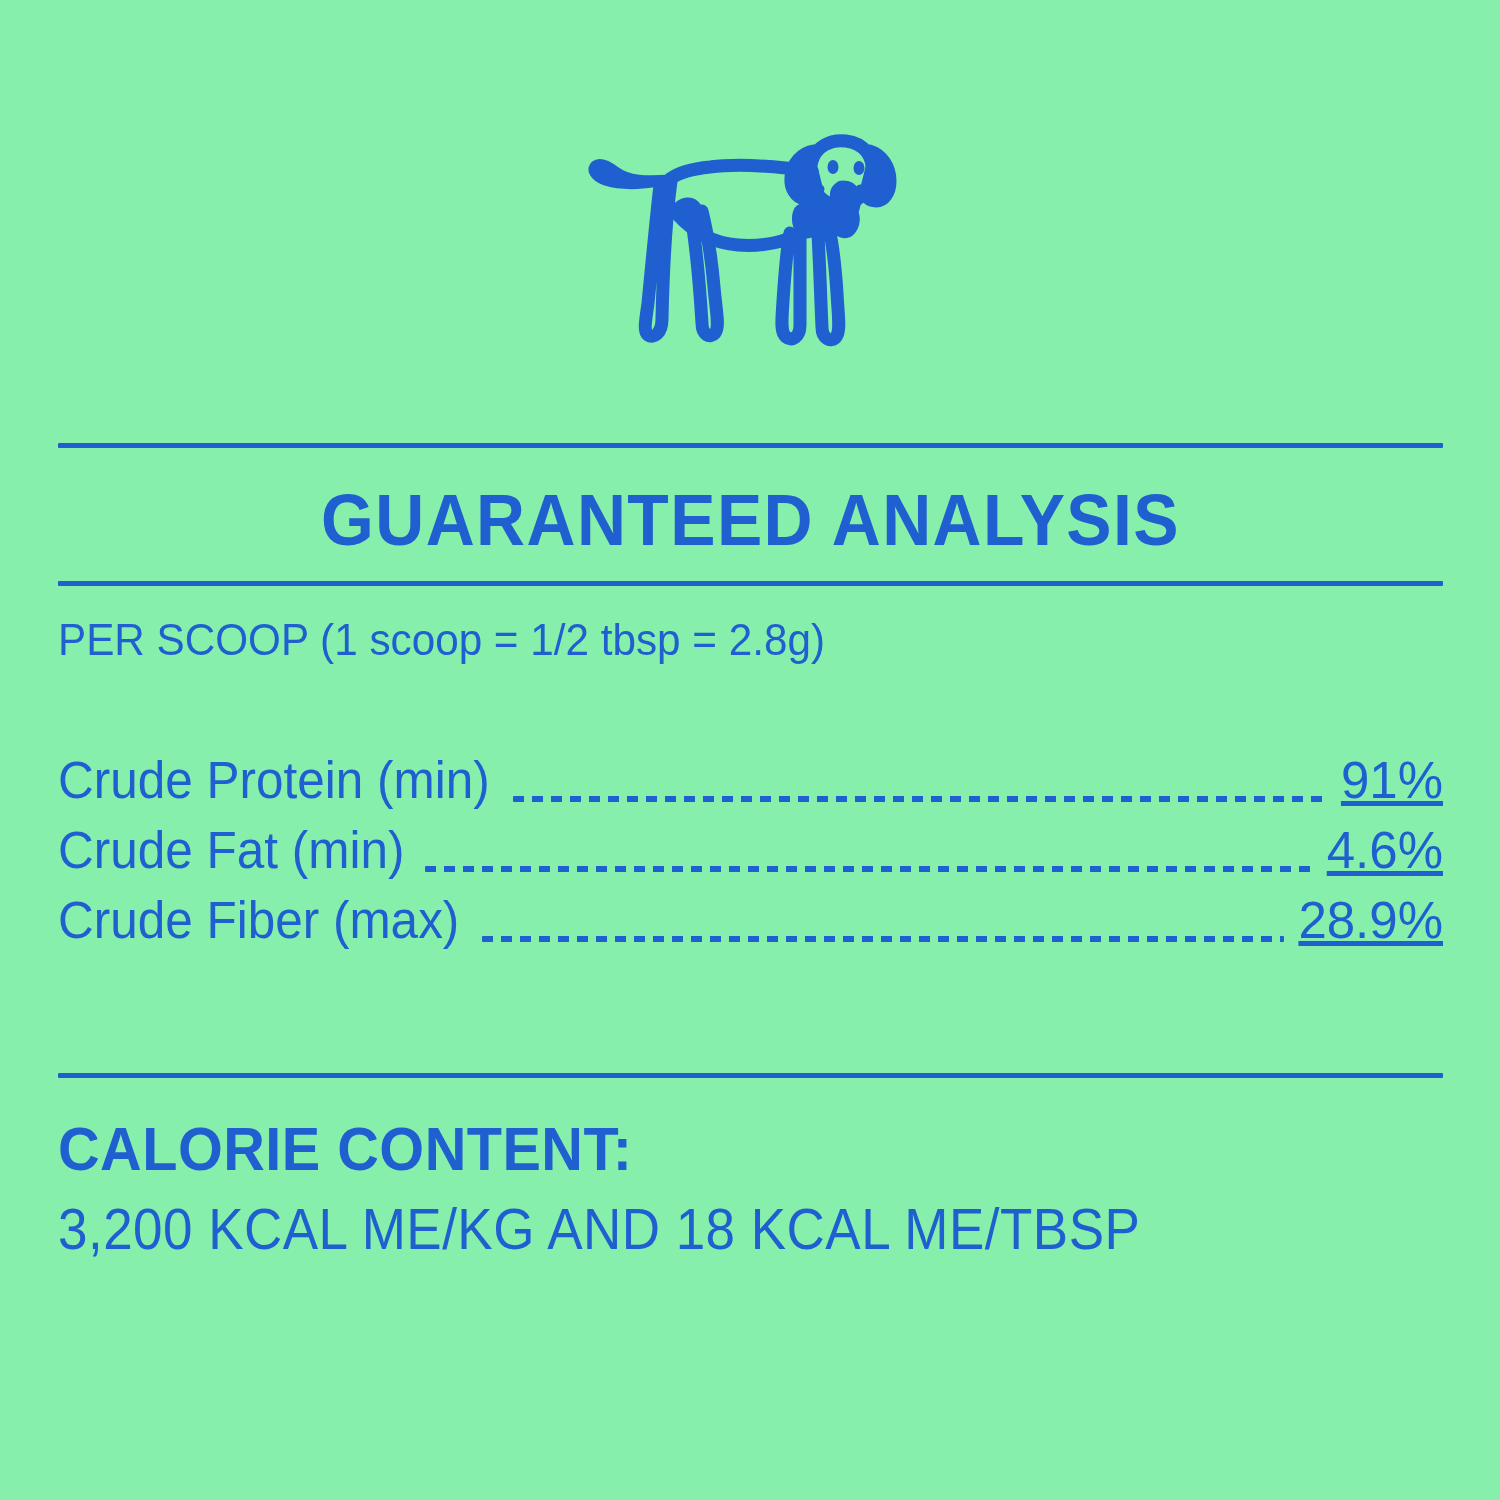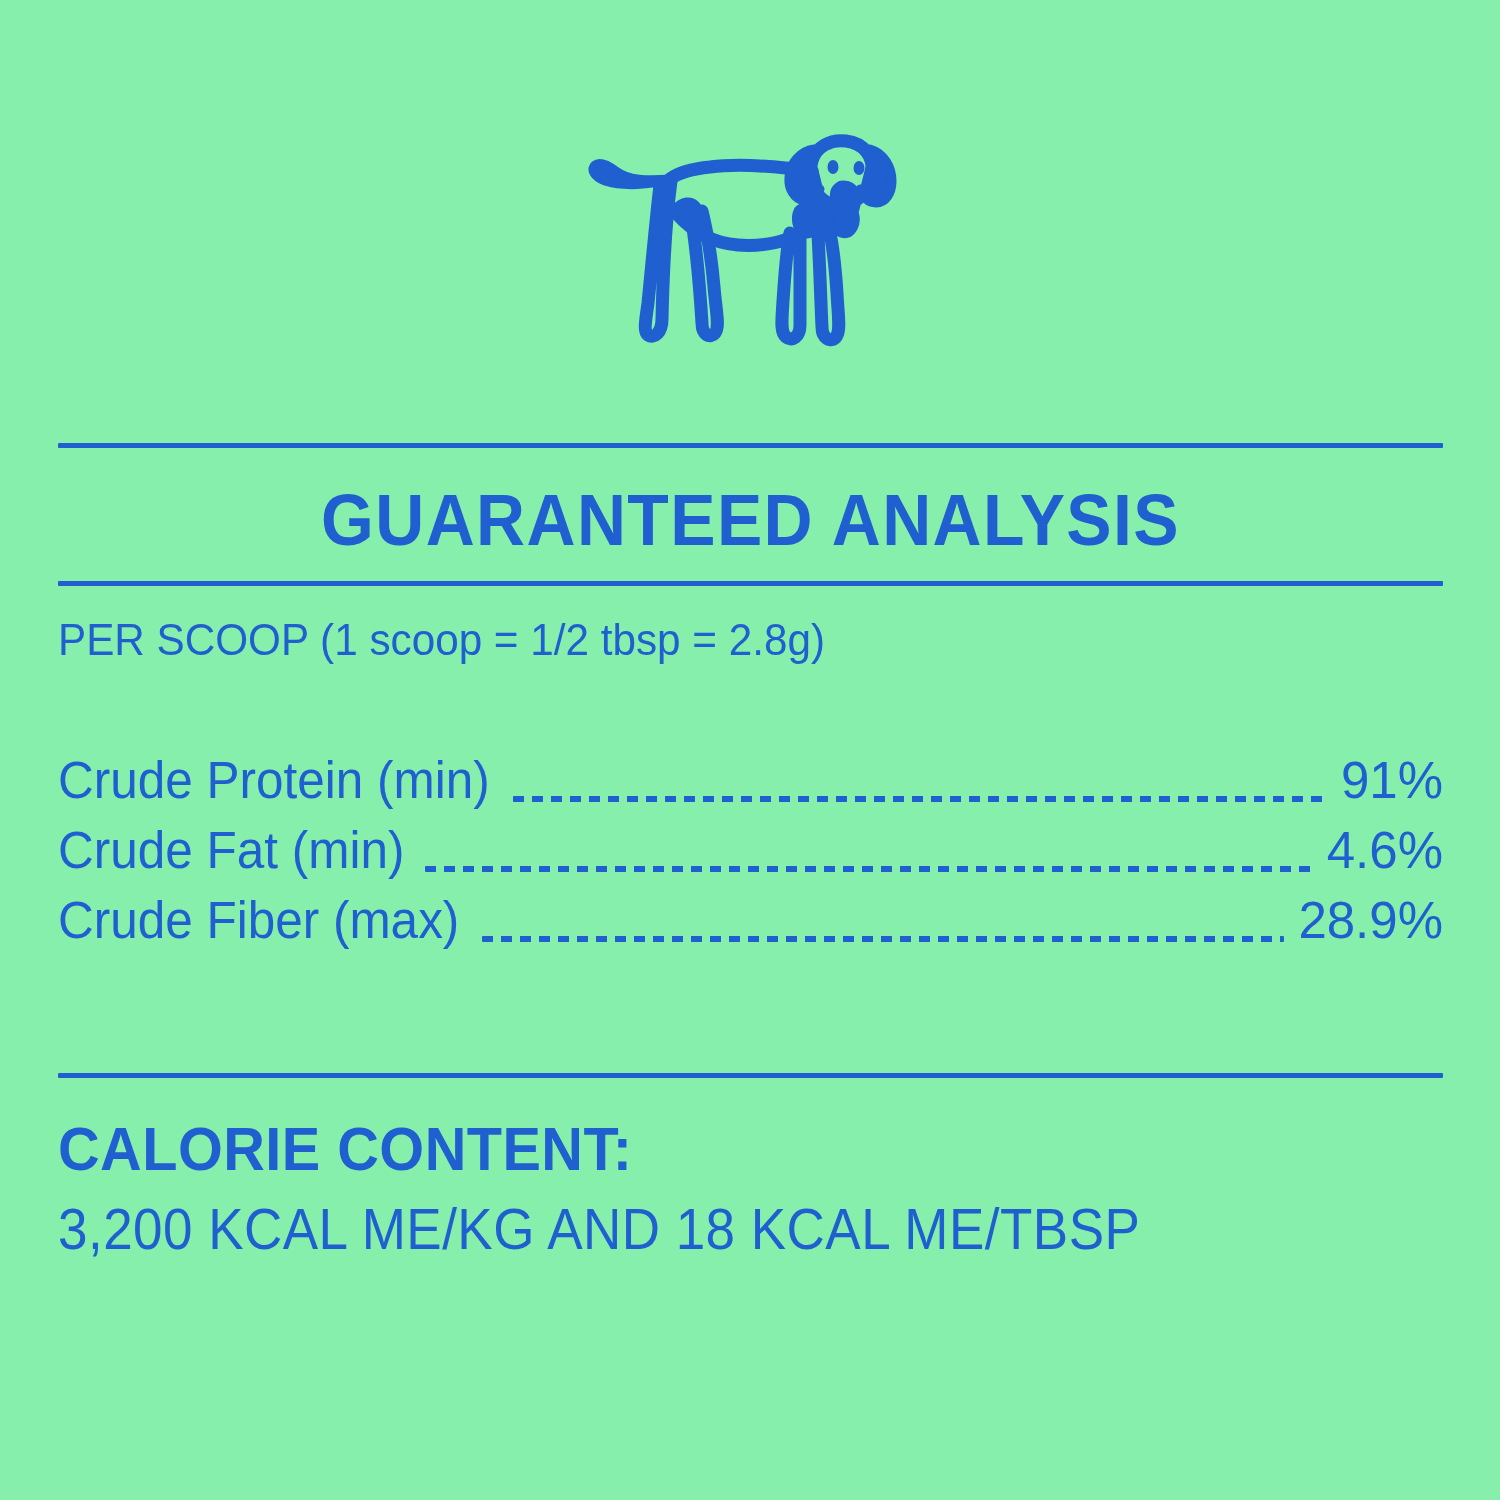--- a/index.html
+++ b/index.html
@@ -125,20 +125,21 @@
       #1f5fd0 11px,
       rgba(0,0,0,0) 11px,
       rgba(0,0,0,0) 19px
     );
     border-radius: 1px;
   }
   .nrow .value {
     flex: 0 0 auto;
     text-align: right;
     font-weight: 400;
+    text-decoration: underline;
   }
 
   
   .cal-head {
     position: absolute;
     left: 58px;
     top: 1110px;
     color: #1f5fd0;
     font-size: 62px;
     line-height: 78px;

